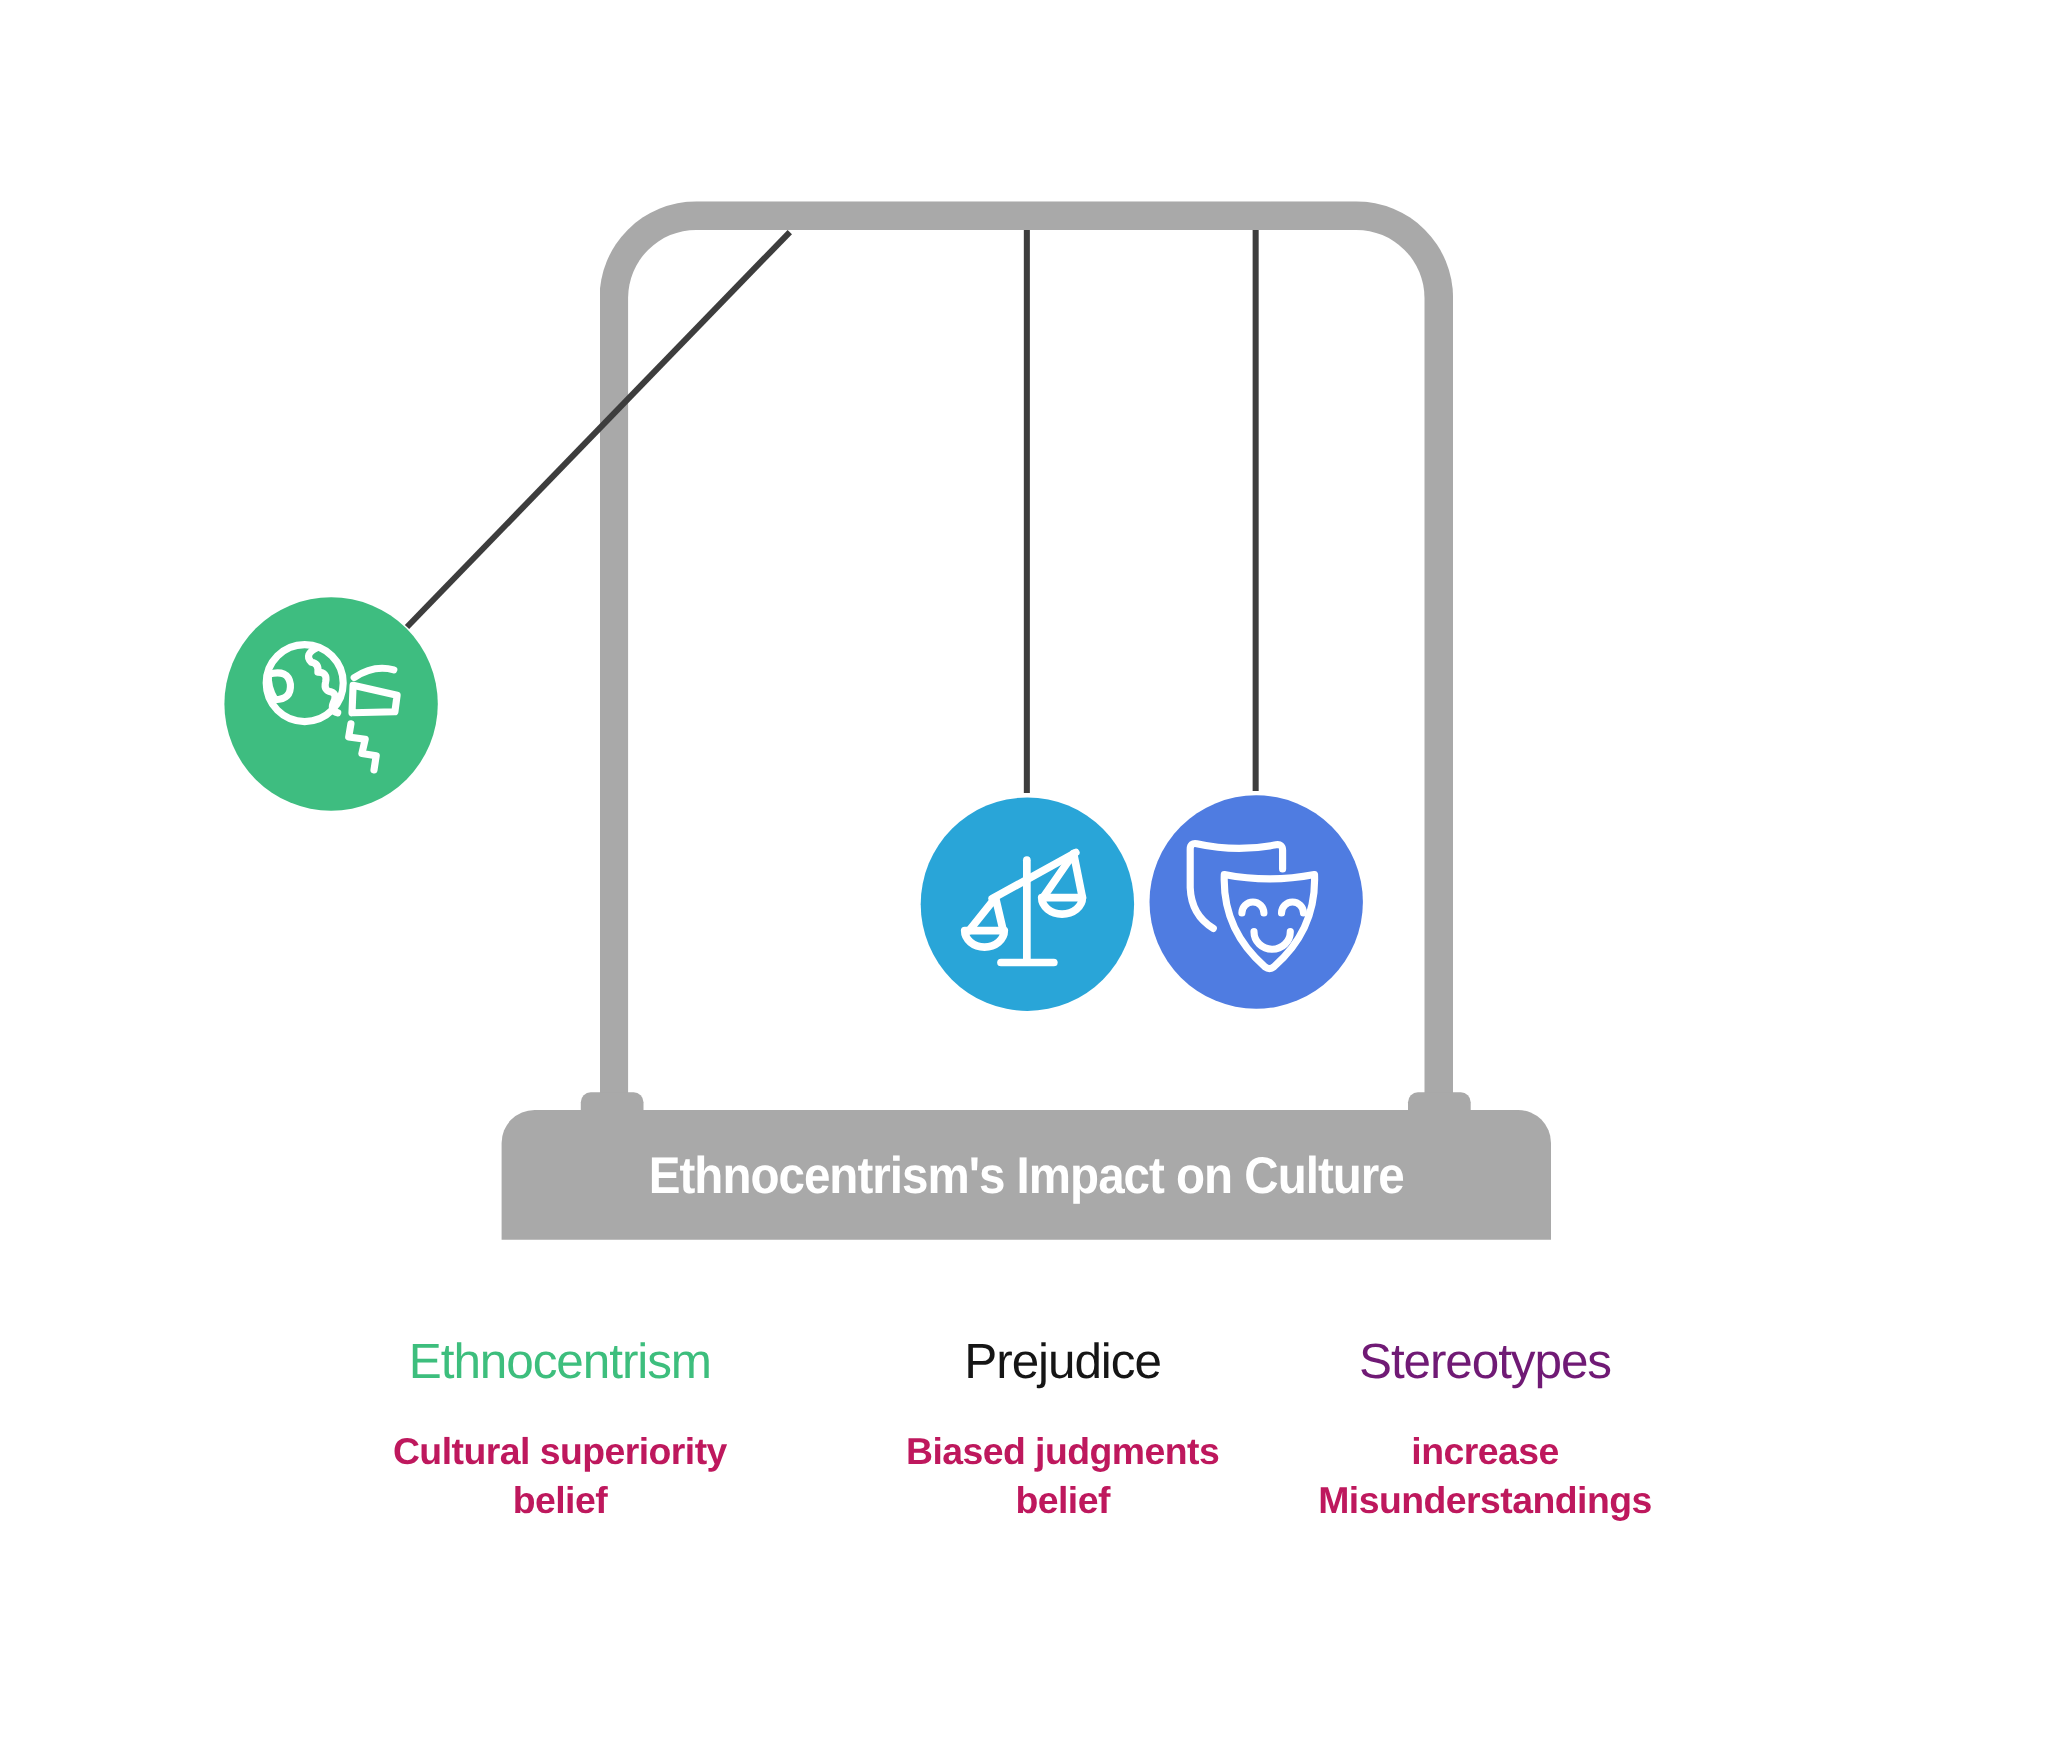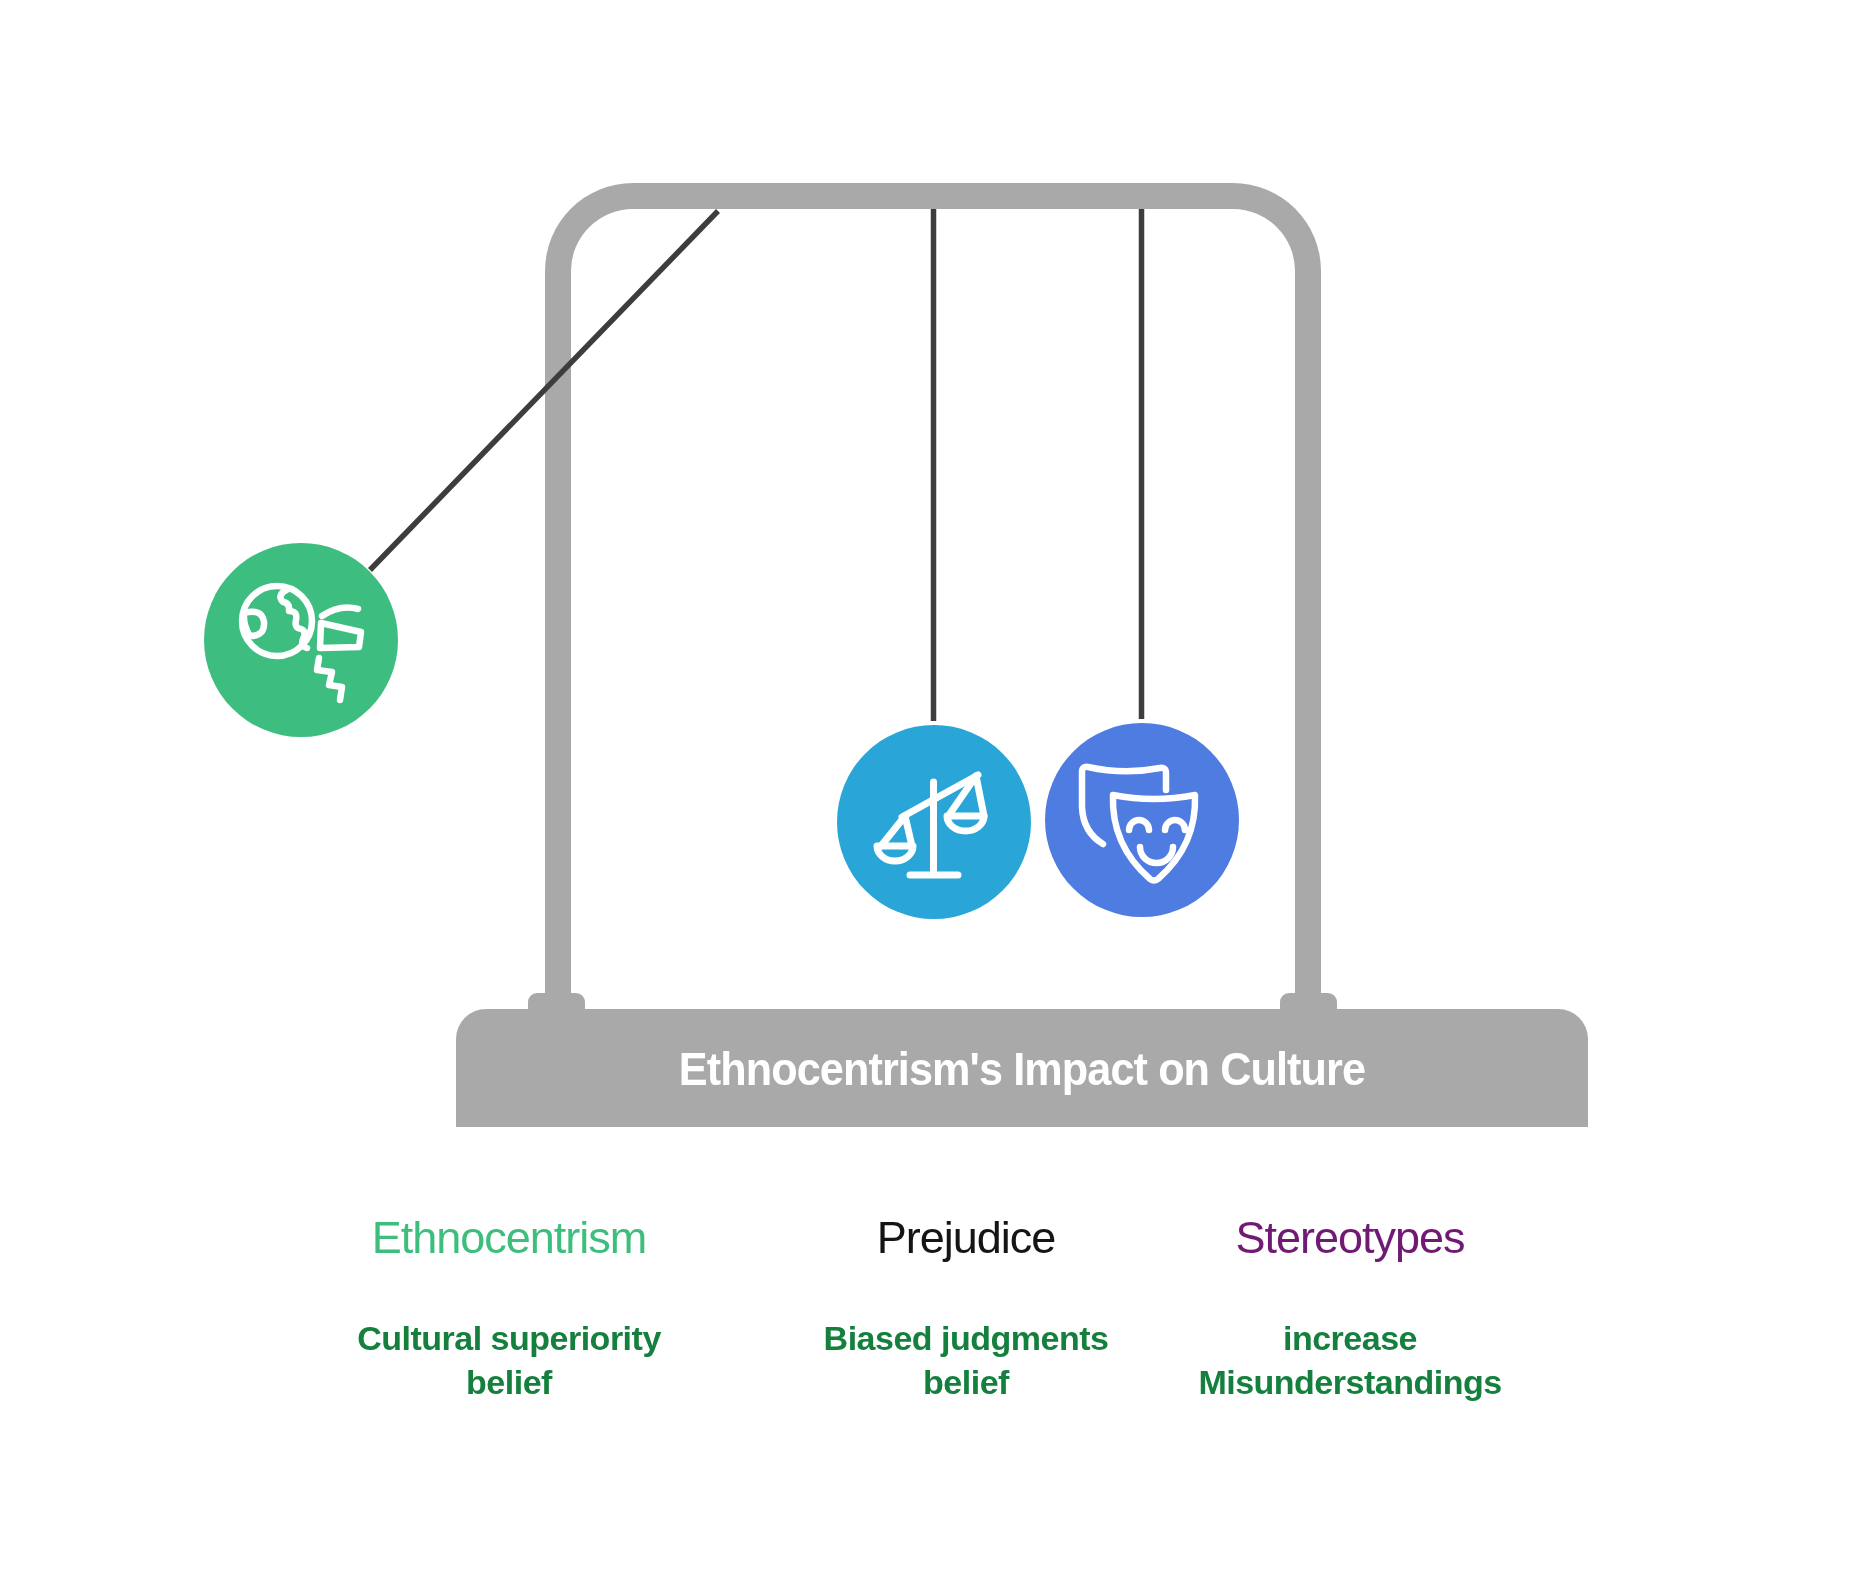--- a/index.html
+++ b/index.html
@@ -30,21 +30,21 @@
     border-radius: 9px 9px 0 0;
     top: 993px;
   }
   .foot-left  { left: 528px; }
   .foot-right { left: 1280px; }
 
   
   .base {
     position: absolute;
     left: 456px; top: 1009px;
-    width: 1132px; height: 118px;
+    width: 954px; height: 118px;
     background: #A9A9A9;
     border-radius: 30px 30px 0 0;
     display: flex;
     align-items: center;
     justify-content: center;
   }
   .base-title {
     color: #ffffff;
     font-size: 47px;
     font-weight: bold;
@@ -92,24 +92,24 @@
   .legend-col-2 { left: 736px; }
   .legend-col-3 { left: 1120px; }
   .legend-heading {
     font-size: 45px;
     font-weight: normal;
     letter-spacing: -1px;
     line-height: 52px;
     white-space: nowrap;
   }
   .legend-desc {
-    margin-top: 52px;
+    margin-top: 34px;
     font-size: 34px;
     font-weight: bold;
-    color: #15803d;
+    color: #be185d;
     letter-spacing: -0.5px;
     line-height: 44px;
   }
 </style>
 </head>
 <body>
 
 <div class="canvas">
 
   <div class="frame" style="border-color: rgb(169, 169, 169);"></div>

